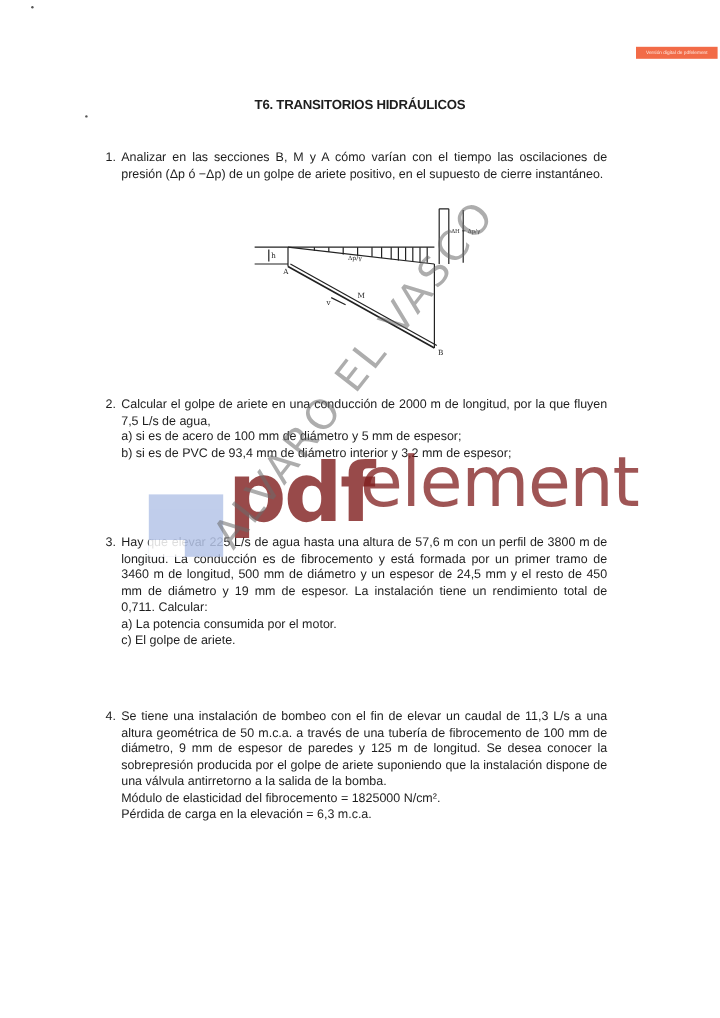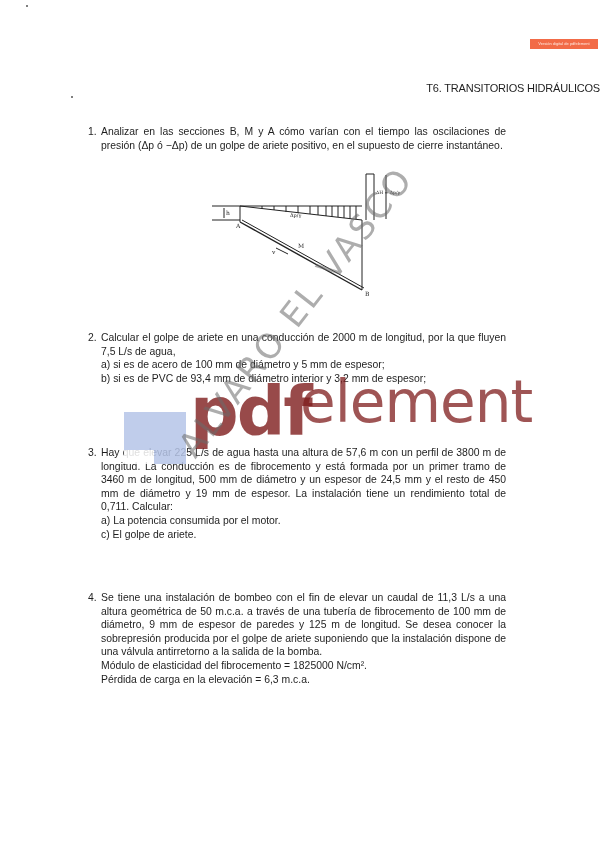--- a/index.html
+++ b/index.html
@@ -8,22 +8,22 @@
       background: #ffffff;
       font-family: "Liberation Sans", "DejaVu Sans", sans-serif;
       color: #1e1e1e;
     }
     .badge {
       position: absolute; left: 530px; top: 39px; width: 68px; height: 10px;
       background: #f26b47; color: #ffe9e0; font-size: 4px; line-height: 10px;
       text-align: center; overflow: hidden; white-space: nowrap;
     }
     .title {
-      position: absolute; left: 0; right: 0; top: 82px; text-align: right;
-      font-weight: normal; font-size: 11px; letter-spacing: -0.2px;
+      position: absolute; left: 0; right: 0; top: 82px; text-align: center;
+      font-weight: bold; font-size: 11px; letter-spacing: -0.2px;
     }
     .problem {
       position: absolute; left: 88px; width: 418px;
       font-size: 10.4px; line-height: 13.6px;
     }
     .problem .num { position: absolute; left: 0; top: 0; }
     .problem .body { margin-left: 13px; text-align: justify; }
     .problem .line { display: block; text-align: left; }
     .wm-logo {
       position: absolute; left: 124px; top: 412px; width: 62px; height: 52px;

